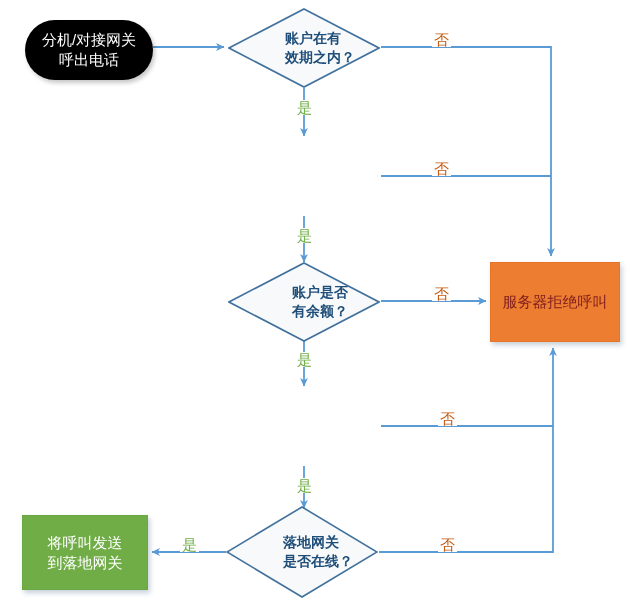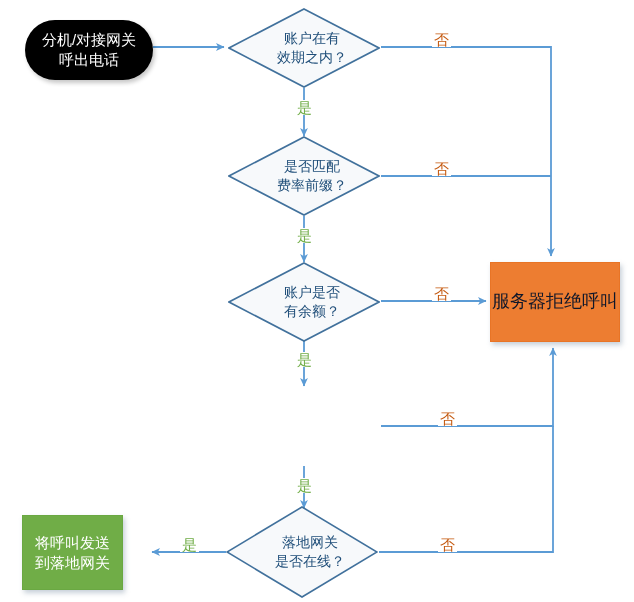--- a/index.html
+++ b/index.html
@@ -20,40 +20,40 @@
   .start-node{
     background:#000000;
     border-radius:32px;
     color:#ffffff;
     font-size:15px;
     box-shadow:2px 3px 4px rgba(0,0,0,0.22);
   }
   .reject-node{
     background:#ed7d31;
     border:1px solid #e87426;
-    color:#0f172a;
-    font-size:18px;
+    color:#7f1d1d;
+    font-size:15px;
     box-shadow:2px 3px 5px rgba(130,150,170,0.45);
   }
   .accept-node{
     background:#70ad47;
     border:1px solid #6aa842;
     color:#ffffff;
     font-size:15px;
     box-shadow:2px 3px 5px rgba(130,150,170,0.45);
   }
 
   
   .diamond{position:absolute;}
   .diamond .dshape{position:absolute;left:0;top:0;width:100%;height:100%;}
   .diamond .dtext{
-    position:absolute;left:8px;top:0;width:100%;height:100%;
+    position:absolute;left:16px;top:0;width:100%;height:100%;
     display:flex;align-items:center;justify-content:center;
-    text-align:center;color:#1f4e79;font-size:14px;line-height:1.35;
-    white-space:pre-line;pointer-events:none;
+    text-align:left;color:#1f4e79;font-size:14px;line-height:1.35;
+    white-space:pre-line;pointer-events:none;font-weight:bold;
   }
 
   
   .elabel{position:absolute;font-size:15px;line-height:1;
           background:#ffffff;padding:0 2px;}
   .elabel.no{color:#c55a11;}
   .elabel.yes{color:#70ad47;}
 </style>
 </head>
 <body>
@@ -104,40 +104,33 @@
 
   <div class="node start-node" style="left:25px;top:20px;width:128px;height:60px;">
     <span class="lbl">分机/对接网关
 呼出电话</span>
   </div>
 
   <div class="node reject-node" style="left:490px;top:262px;width:130px;height:80px;">
     <span class="lbl">服务器拒绝呼叫</span>
   </div>
 
-  <div class="node accept-node" style="left:22px;top:515px;width:101px;height:75px;">
+  <div class="node accept-node" style="left:22px;top:515px;width:126px;height:75px;">
     <span class="lbl">将呼叫发送
 到落地网关</span>
   </div>
 
   <div class="diamond" style="left:228px;top:8px;width:152px;height:80px;">
     <svg class="dshape" viewBox="0 0 152 80" preserveAspectRatio="none">
       <polygon points="76,1 151,40 76,79 1,40" fill="#f7f9fb" stroke="#41719c" stroke-width="1.6"></polygon>
     </svg>
     <div class="dtext">账户在有
 效期之内？</div>
   </div>
 
-  <div class="diamond" style="left:228px;top:136px;width:152px;height:80px;">
-    <svg class="dshape" viewBox="0 0 152 80" preserveAspectRatio="none">
-      <polygon points="76,1 151,40 76,79 1,40" fill="#f7f9fb" stroke="#41719c" stroke-width="1.6"></polygon>
-    </svg>
-    <div class="dtext">是否匹配
-费率前缀？</div>
-  </div>
 
   <div class="diamond" style="left:228px;top:262px;width:152px;height:80px;">
     <svg class="dshape" viewBox="0 0 152 80" preserveAspectRatio="none">
       <polygon points="76,1 151,40 76,79 1,40" fill="#f7f9fb" stroke="#41719c" stroke-width="1.6"></polygon>
     </svg>
     <div class="dtext">账户是否
 有余额？</div>
   </div>
 
 

